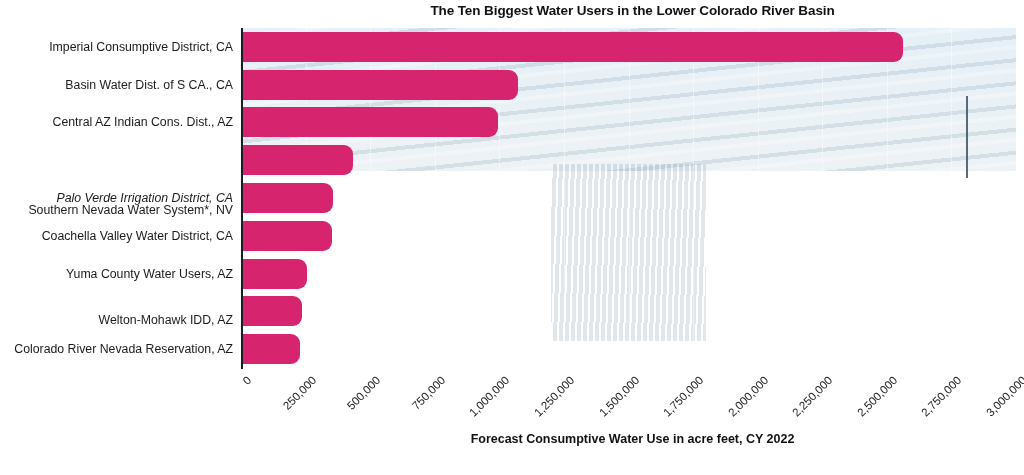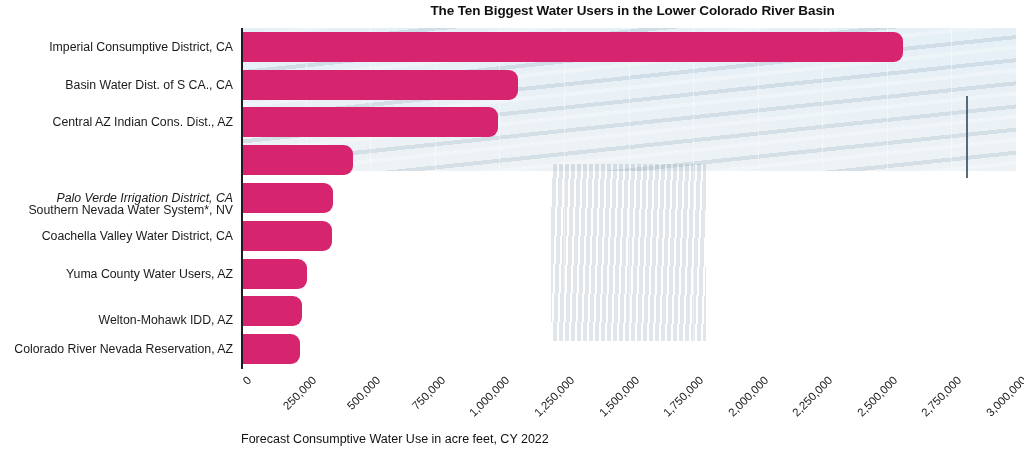--- a/index.html
+++ b/index.html
@@ -158,23 +158,23 @@
     transform-origin: left top;
     transform: rotate(-45deg) translateX(-100%);
   }
 
   
   #axis-title {
     position: absolute;
     left: 241px;
     top: 432px;
     width: 783px;
-    text-align: left;
+    text-align: center;
     font-size: 12.5px;
-    font-weight: normal;
+    font-weight: bold;
     color: #111111;
     white-space: nowrap;
   }
 </style>
 </head>
 <body>
 
 <div id="page">
 
   <div id="chart-title">The Ten Biggest Water Users in the Lower Colorado River Basin</div>

